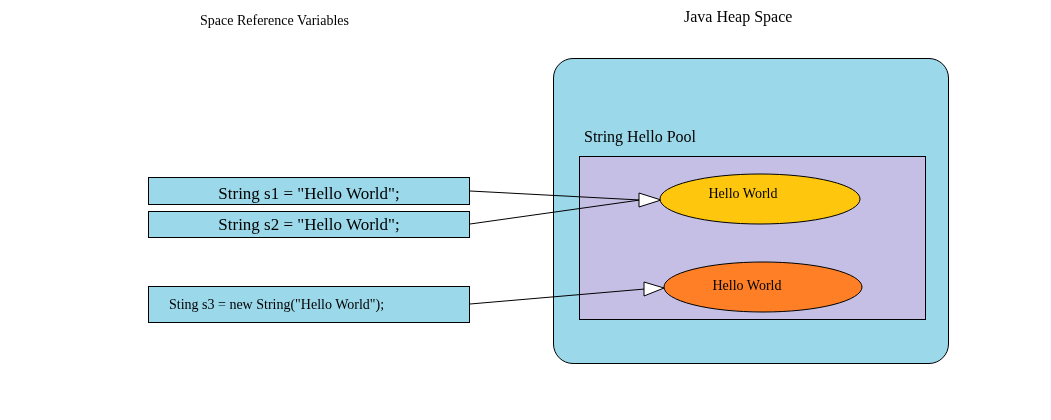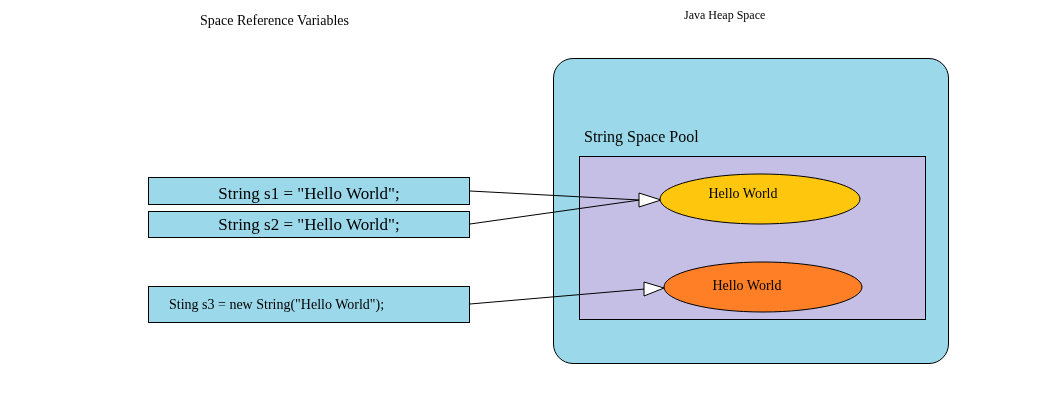--- a/index.html
+++ b/index.html
@@ -1,41 +1,41 @@
 <!DOCTYPE html>
 <html><head>
 <meta charset="utf-8">
 <style>
   html, body { margin:0; padding:0; background:#ffffff; }
   body { width:1051px; height:420px; position:relative; overflow:hidden;
          font-family:"Liberation Serif", "DejaVu Serif", serif; color:#000; }
   .abs { position:absolute; }
   .title-left { left:200px; top:13px; font-size:14px; }
-  .title-right { left:684px; top:8px; font-size:12px; }
+  .title-right { left:684px; top:8px; font-size:16px; }
   .heap { left:553px; top:58px; width:396px; height:306px; background:#9bd8ea;
           border:1px solid #000; border-radius:20px; box-sizing:border-box; }
   .pool-label { left:584px; top:128px; font-size:16px; }
   .pool { left:579px; top:156px; width:347px; height:164px; background:#c5bfe5;
           border:1px solid #000; box-sizing:border-box; }
   .var-box { background:#9bd8ea; border:1px solid #000; box-sizing:border-box;
              display:flex; align-items:center; }
   .vb1 { left:148px; top:177px; width:322px; height:28px; justify-content:center; font-size:17px; padding-top:6px; }
   .vb2 { left:148px; top:211px; width:322px; height:27px; justify-content:center; font-size:17px; }
   .vb3 { left:148px; top:286px; width:322px; height:37px; padding-left:20px; font-size:14px; }
   svg.overlay { position:absolute; left:0; top:0; }
   .ellipse-label { font-family:"Liberation Serif", "DejaVu Serif", serif; font-size:14px; }
 </style>
 </head>
 <body>
 
 <div class="abs title-left">Space Reference Variables</div>
 <div class="abs title-right">Java Heap Space</div>
 
 <div class="abs heap"></div>
-<div class="abs pool-label">String Space Pool</div>
+<div class="abs pool-label">String Hello Pool</div>
 <div class="abs pool"></div>
 
 <div class="abs var-box vb1">
   <span>String s1 = "Hello World";</span>
 </div>
 <div class="abs var-box vb2">
   <span>String s2 = "Hello World";</span>
 </div>
 <div class="abs var-box vb3">
   <span>Sting s3 = new String("Hello World");</span>

